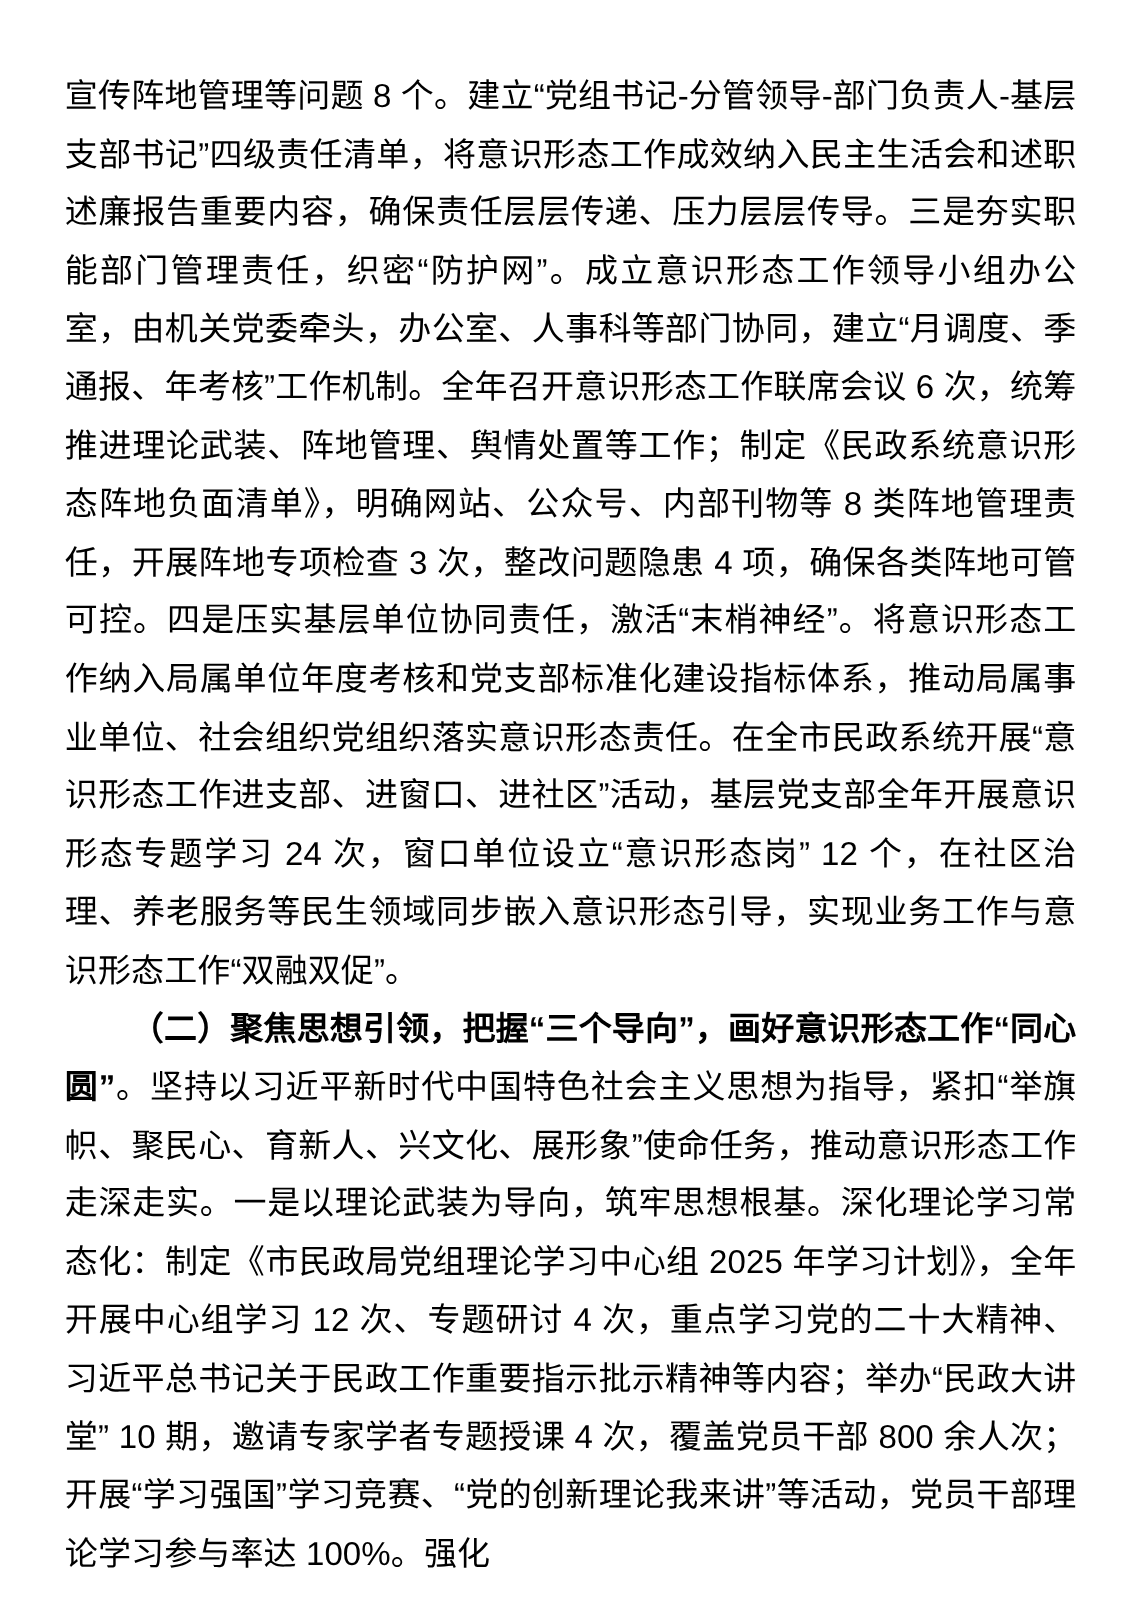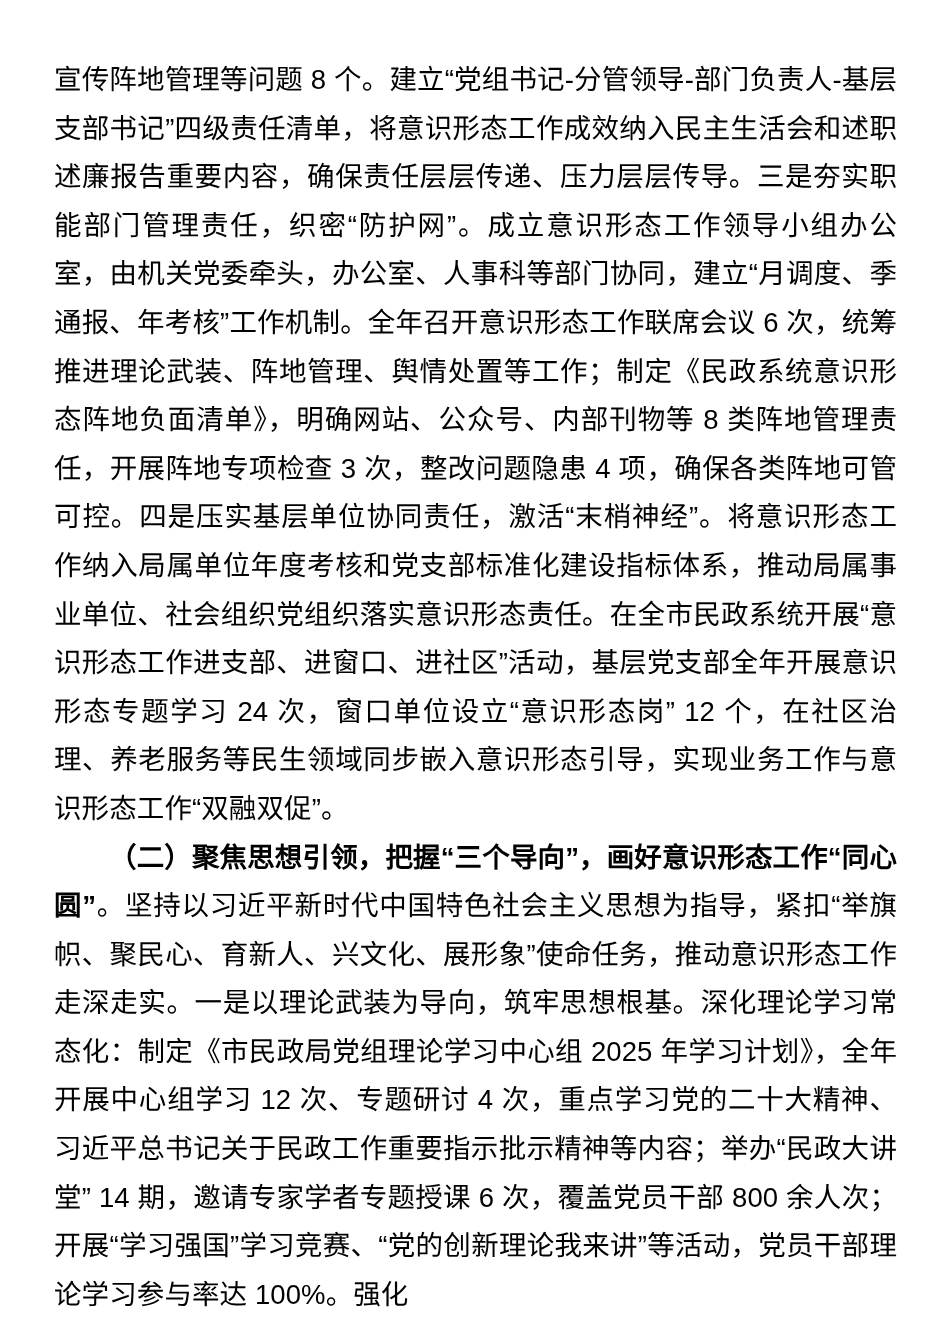--- a/index.html
+++ b/index.html
@@ -59,19 +59,19 @@
 </style>
 </head>
 <body>
 
 <div id="page">
 
   <div id="text-column">
 
     <p class="para"><span>宣传阵地管理等问题 8 个。建立“党组书记-分管领导-部门负责人-基层支部书记”四级责任清单，将意识形态工作成效纳入民主生活会和述职述廉报告重要内容，确保责任层层传递、压力层层传导。三是夯实职能部门管理责任，织密“防护网”。成立意识形态工作领导小组办公室，由机关党委牵头，办公室、人事科等部门协同，建立“月调度、季通报、年考核”工作机制。全年召开意识形态工作联席会议 6 次，统筹推进理论武装、阵地管理、舆情处置等工作；制定《民政系统意识形态阵地负面清单》，明确网站、公众号、内部刊物等 8 类阵地管理责任，开展阵地专项检查 3 次，整改问题隐患 4 项，确保各类阵地可管可控。四是压实基层单位协同责任，激活“末梢神经”。将意识形态工作纳入局属单位年度考核和党支部标准化建设指标体系，推动局属事业单位、社会组织党组织落实意识形态责任。在全市民政系统开展“意识形态工作进支部、进窗口、进社区”活动，基层党支部全年开展意识形态专题学习 24 次，窗口单位设立“意识形态岗” 12 个，在社区治理、养老服务等民生领域同步嵌入意识形态引导，实现业务工作与意识形态工作“双融双促”。</span></p>
 
-    <p class="para indent"><span class="bold-lead">（二）聚焦思想引领，把握“三个导向”，画好意识形态工作“同心圆”</span><span>。坚持以习近平新时代中国特色社会主义思想为指导，紧扣“举旗帜、聚民心、育新人、兴文化、展形象”使命任务，推动意识形态工作走深走实。一是以理论武装为导向，筑牢思想根基。深化理论学习常态化：制定《市民政局党组理论学习中心组 2025 年学习计划》，全年开展中心组学习 12 次、专题研讨 4 次，重点学习党的二十大精神、习近平总书记关于民政工作重要指示批示精神等内容；举办“民政大讲堂” 14 期，邀请专家学者专题授课 6 次，覆盖党员干部 800 余人次；开展“学习强国”学习竞赛、“党的创新理论我来讲”等活动，党员干部理论学习参与率达 100%。强化</span></p>
+    <p class="para indent"><span class="bold-lead">（二）聚焦思想引领，把握“三个导向”，画好意识形态工作“同心圆”</span><span>。坚持以习近平新时代中国特色社会主义思想为指导，紧扣“举旗帜、聚民心、育新人、兴文化、展形象”使命任务，推动意识形态工作走深走实。一是以理论武装为导向，筑牢思想根基。深化理论学习常态化：制定《市民政局党组理论学习中心组 2025 年学习计划》，全年开展中心组学习 12 次、专题研讨 4 次，重点学习党的二十大精神、习近平总书记关于民政工作重要指示批示精神等内容；举办“民政大讲堂” 10 期，邀请专家学者专题授课 4 次，覆盖党员干部 800 余人次；开展“学习强国”学习竞赛、“党的创新理论我来讲”等活动，党员干部理论学习参与率达 100%。强化</span></p>
 
   </div>
 
   <div id="page-bottom-space"></div>
 
 </div>
 
 </body></html>

